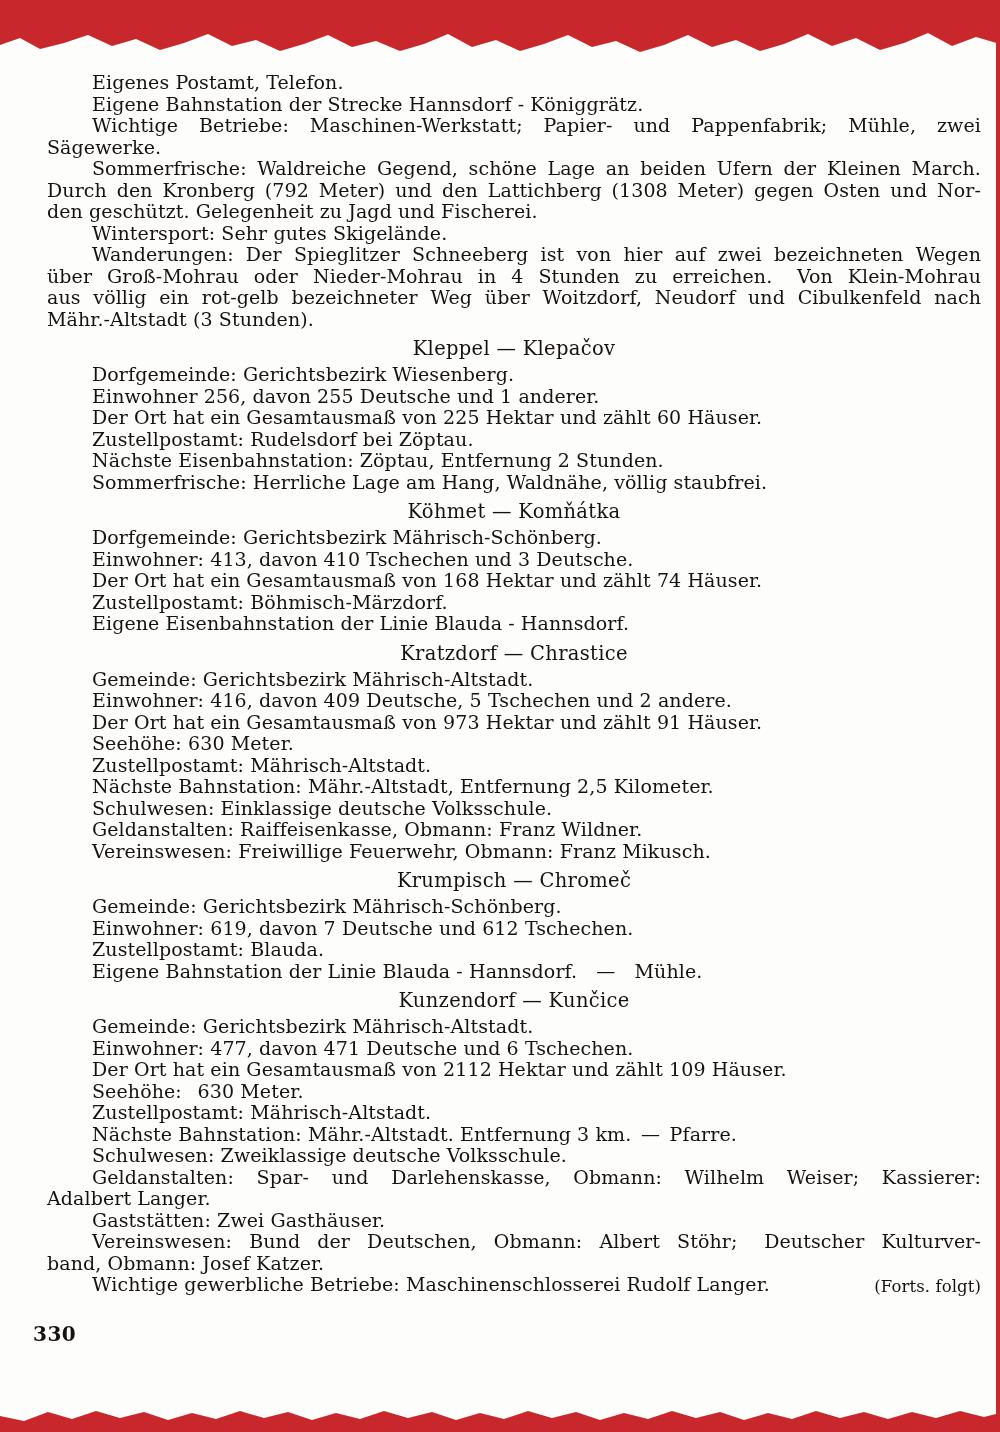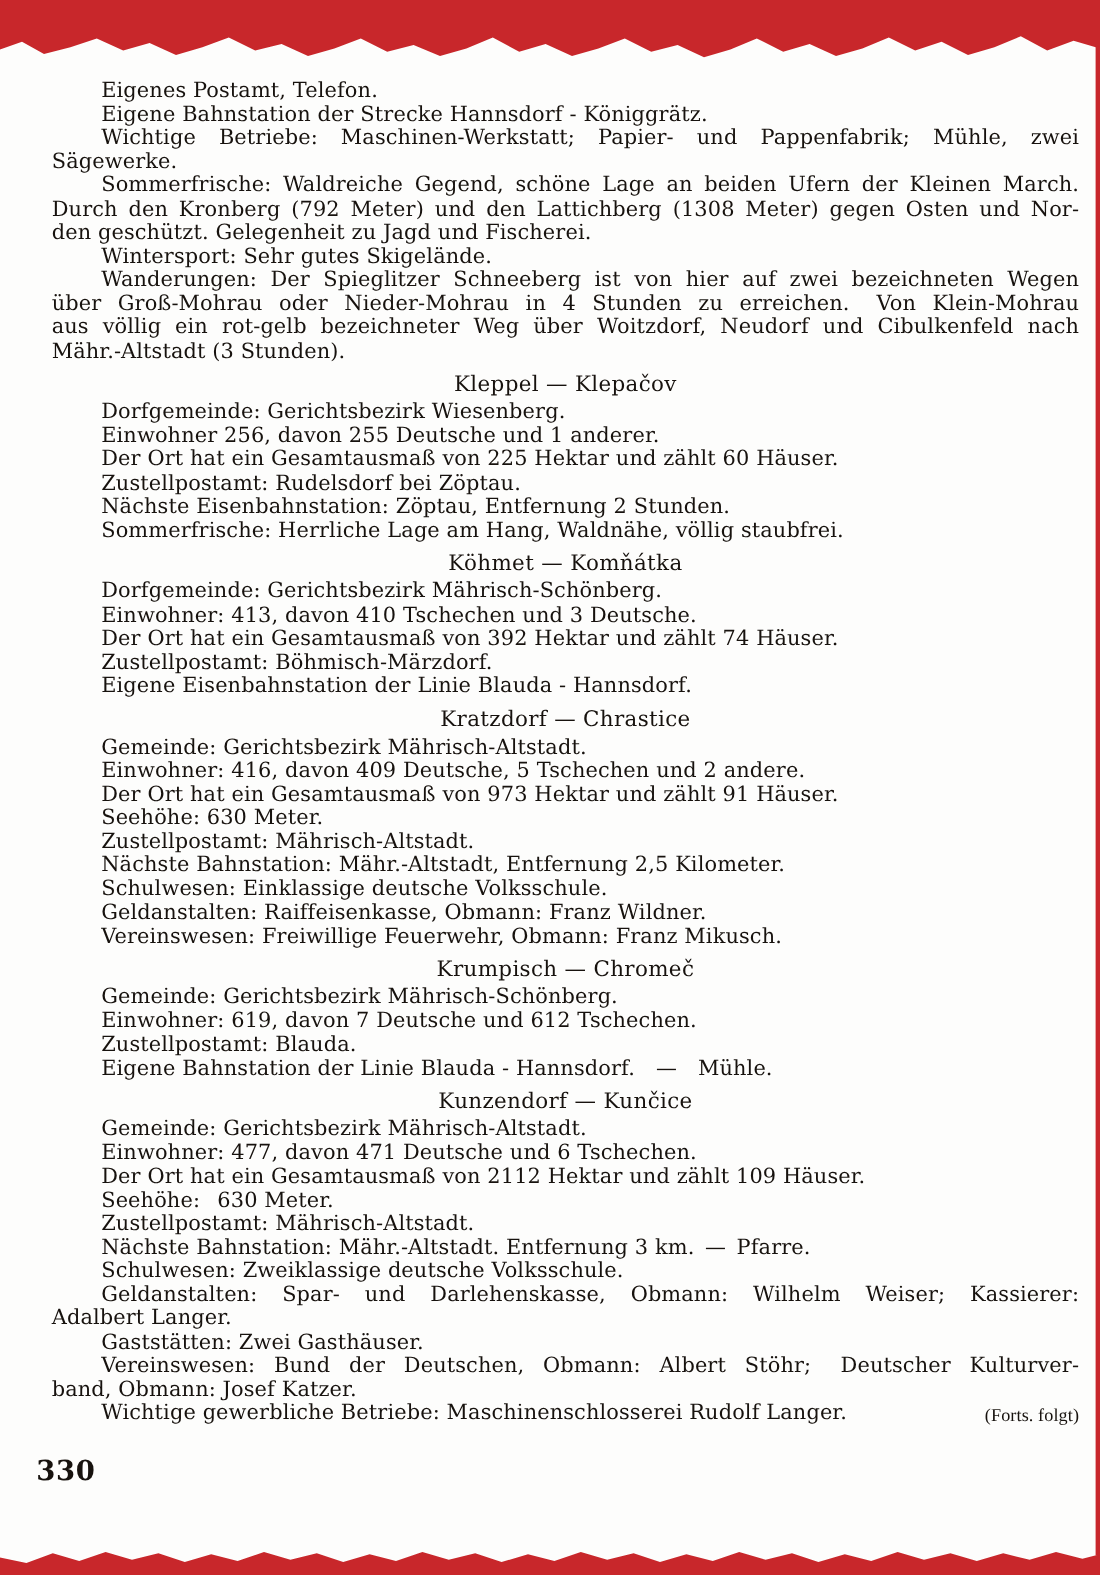--- a/index.html
+++ b/index.html
@@ -18,24 +18,24 @@
     font-size: 19px; line-height: 21.5px; letter-spacing: 0.1px; margin-left: 16px;
   }
   .line { min-height: 21.5px; }
   .line.first { padding-left: 45px; }
   .line.fill { text-align: justify; text-align-last: justify; text-justify: inter-word; }
   .heading {
     font-weight: normal; text-align: center;
     font-size: 19.5px; line-height: 22px;
     margin: 8px 0 4px; letter-spacing: 0.3px;
   }
-  .note { float: right; font-size: 16.5px; line-height: 21.5px; padding-top: 2px; font-family: Liberation Serif, serif; }
+  .note { float: right; font-size: 16.5px; line-height: 21.5px; padding-top: 2px; }
   #page-number {
     position: absolute; left: 33px; top: 1322px;
-    font-size: 25px; font-weight: bold; letter-spacing: 0.5px;
+    font-size: 20px; font-weight: bold; letter-spacing: 0.5px;
   }
   #edges { position: absolute; left: 0; top: 0; pointer-events: none; }
 </style>
 </head>
 <body>
 
 <div id="page">
 
   <div id="content">
       <div class="line first">Eigenes Postamt, Telefon.</div>
@@ -53,21 +53,21 @@
       <div class="heading">Kleppel — Klepačov</div>
       <div class="line first">Dorfgemeinde: Gerichtsbezirk Wiesenberg.</div>
       <div class="line first">Einwohner 256, davon 255 Deutsche und 1 anderer.</div>
       <div class="line first">Der Ort hat ein Gesamtausmaß von 225 Hektar und zählt 60 Häuser.</div>
       <div class="line first">Zustellpostamt: Rudelsdorf bei Zöptau.</div>
       <div class="line first">Nächste Eisenbahnstation: Zöptau, Entfernung 2 Stunden.</div>
       <div class="line first">Sommerfrische: Herrliche Lage am Hang, Waldnähe, völlig staubfrei.</div>
       <div class="heading">Köhmet — Komňátka</div>
       <div class="line first">Dorfgemeinde: Gerichtsbezirk Mährisch-Schönberg.</div>
       <div class="line first">Einwohner: 413, davon 410 Tschechen und 3 Deutsche.</div>
-      <div class="line first">Der Ort hat ein Gesamtausmaß von 392 Hektar und zählt 74 Häuser.</div>
+      <div class="line first">Der Ort hat ein Gesamtausmaß von 168 Hektar und zählt 74 Häuser.</div>
       <div class="line first">Zustellpostamt: Böhmisch-Märzdorf.</div>
       <div class="line first">Eigene Eisenbahnstation der Linie Blauda - Hannsdorf.</div>
       <div class="heading">Kratzdorf — Chrastice</div>
       <div class="line first">Gemeinde: Gerichtsbezirk Mährisch-Altstadt.</div>
       <div class="line first">Einwohner: 416, davon 409 Deutsche, 5 Tschechen und 2 andere.</div>
       <div class="line first">Der Ort hat ein Gesamtausmaß von 973 Hektar und zählt 91 Häuser.</div>
       <div class="line first">Seehöhe: 630 Meter.</div>
       <div class="line first">Zustellpostamt: Mährisch-Altstadt.</div>
       <div class="line first">Nächste Bahnstation: Mähr.-Altstadt, Entfernung 2,5 Kilometer.</div>
       <div class="line first">Schulwesen: Einklassige deutsche Volksschule.</div>

